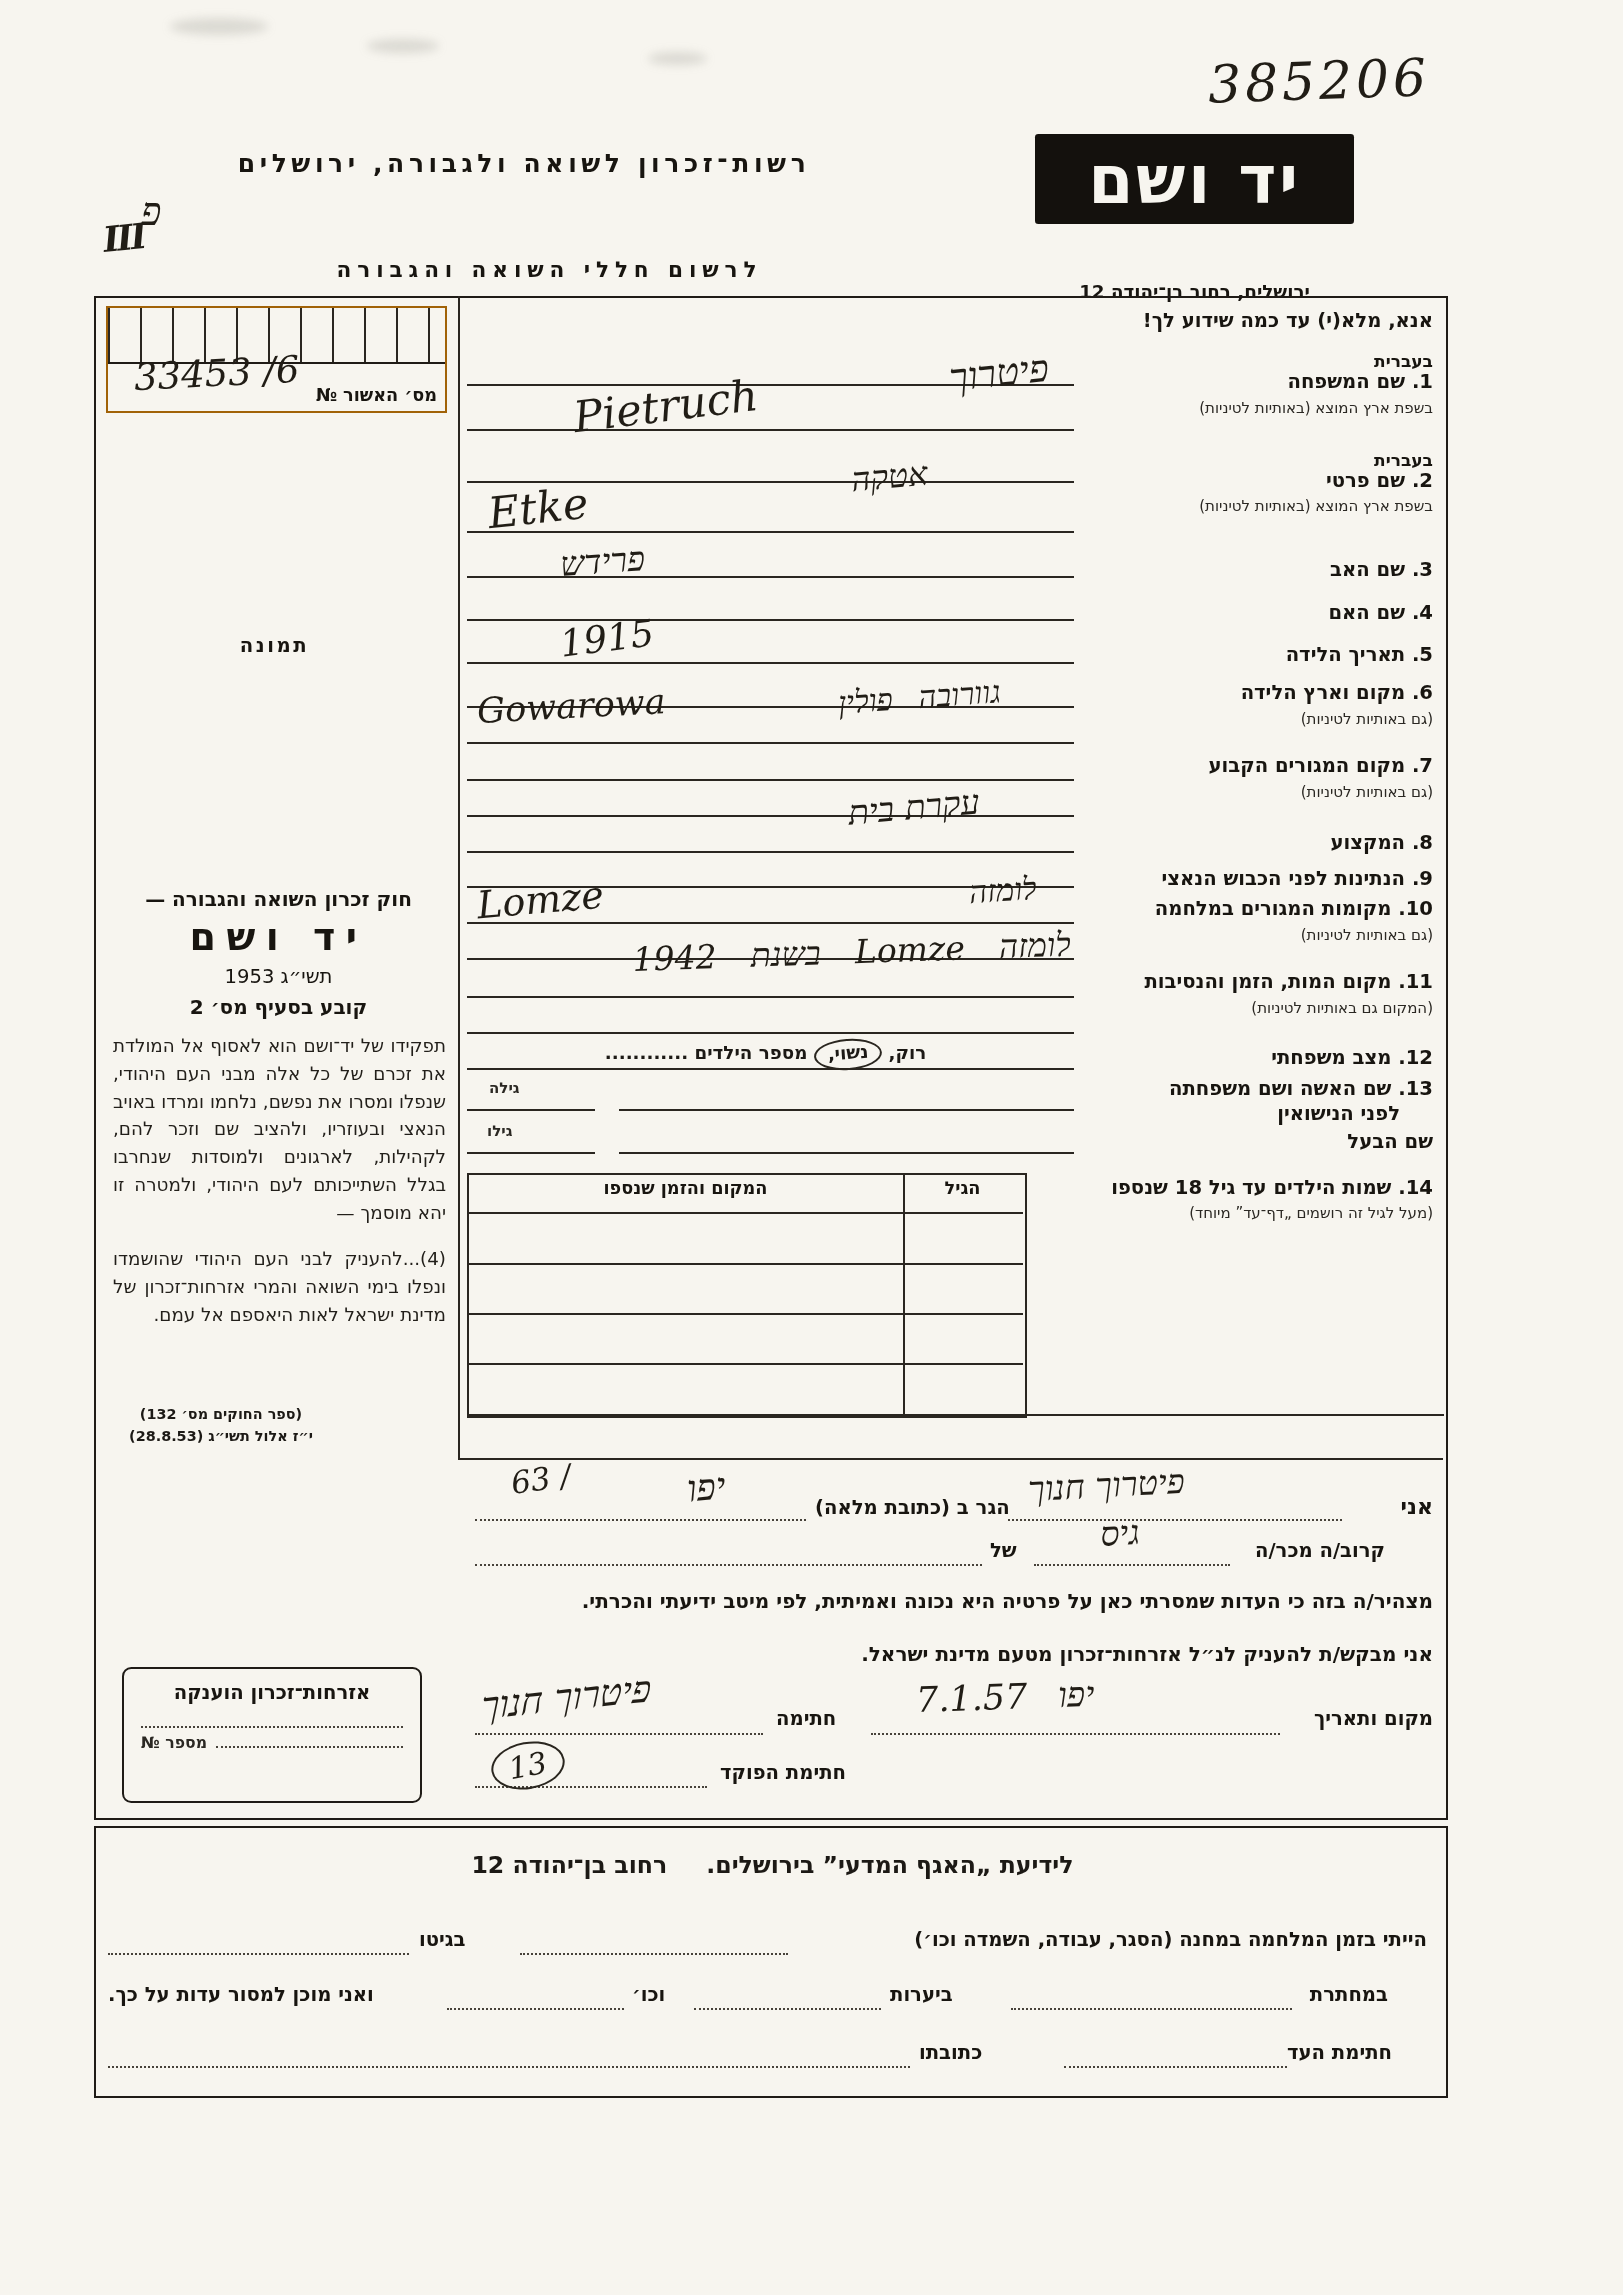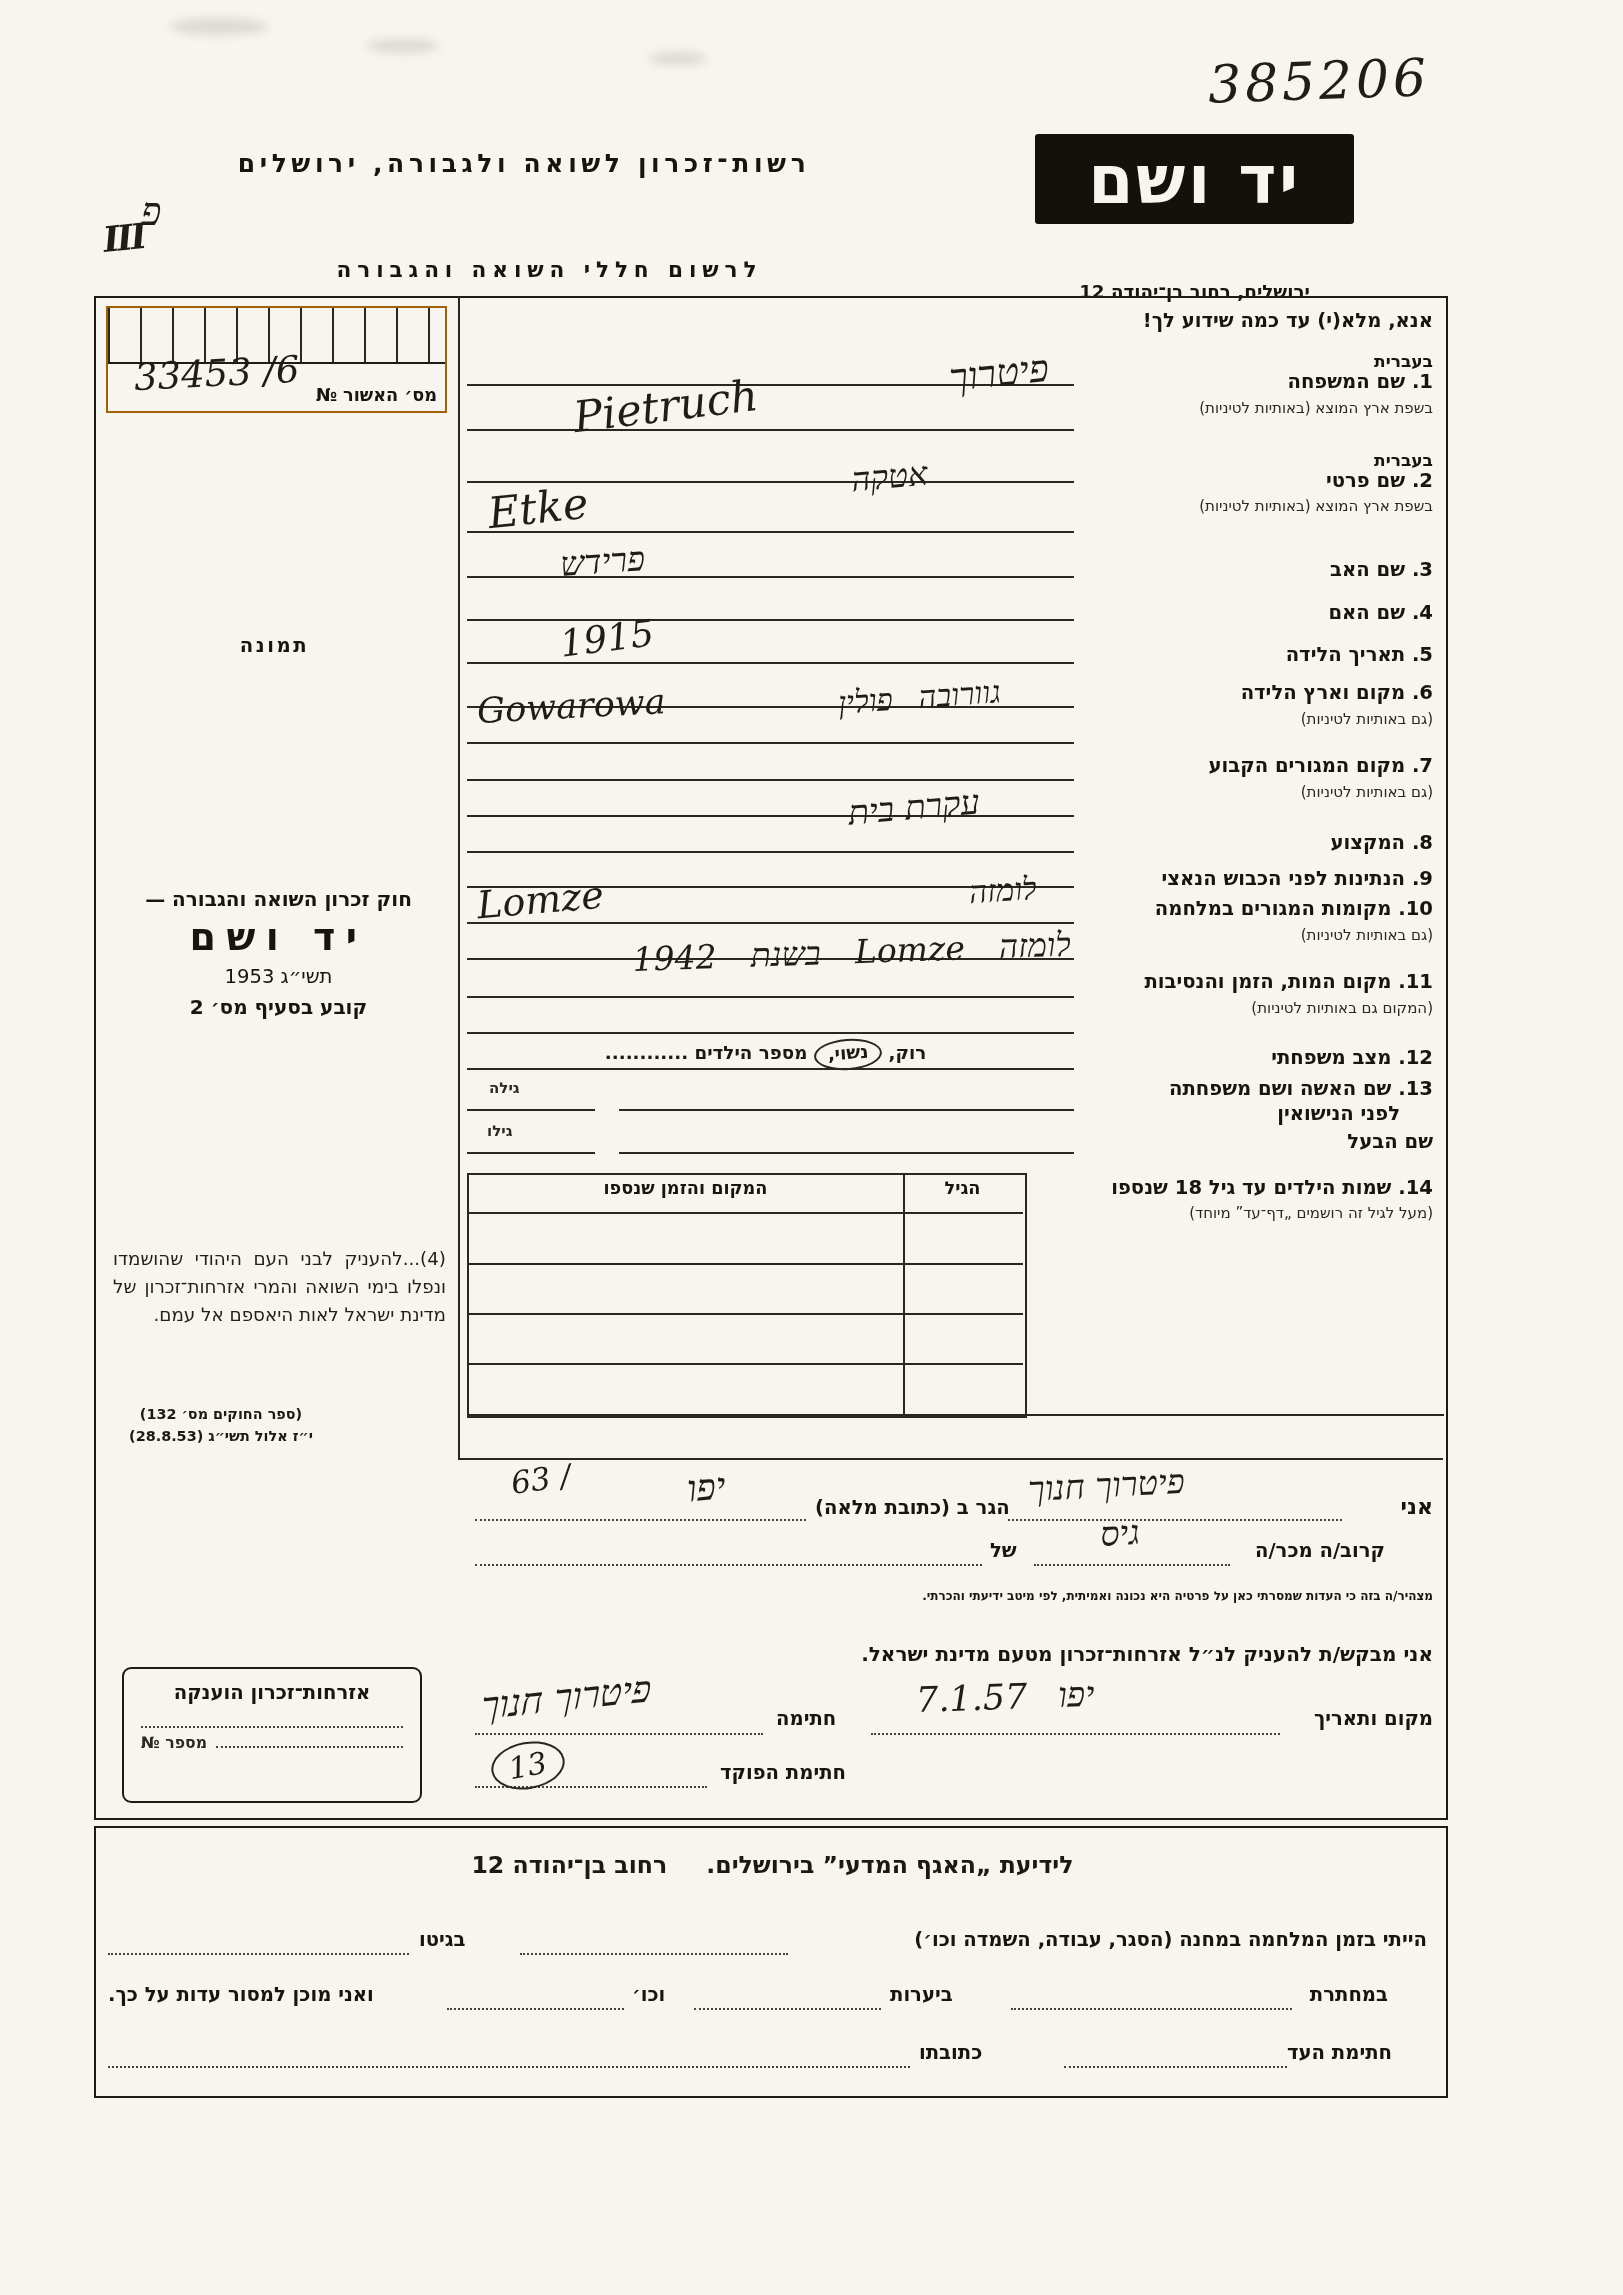--- a/index.html
+++ b/index.html
@@ -138,20 +138,21 @@
   <div class="abs fline" style="left:467px;top:1313px;width:556px;"></div>
   <div class="abs fline" style="left:467px;top:1363px;width:556px;"></div>
 
   <div class="abs fline" style="left:467px;top:1414px;width:977px;"></div>
   <div class="abs fline" style="left:458px;top:1458px;width:985px;"></div>
 
   <div class="abs lbl center" style="left:111px;top:887px;width:335px;font-size:20px;">חוק זכרון השואה והגבורה —</div>
   <div class="abs lbl center" style="left:111px;top:915px;width:335px;font-size:38px;font-weight:900;letter-spacing:10.5px;">יד ושם</div>
   <div class="abs lbl center" style="left:111px;top:965px;width:335px;font-size:19.6px;font-weight:400;">תשי״ג 1953</div>
   <div class="abs lbl center" style="left:111px;top:995px;width:335px;font-size:20px;">קובע בסעיף מס׳ 2</div>
+  <div class="abs rtl" style="left:113px;top:1032px;width:333px;font-size:18.3px;line-height:1.52;text-align:justify;color:#221f1a;">תפקידו של יד־ושם הוא לאסוף אל המולדת את זכרם של כל אלה מבני העם היהודי, שנפלו ומסרו את נפשם, נלחמו ומרדו באויב הנאצי ובעוזריו, ולהציב שם וזכר להם, לקהילות, לארגונים ולמוסדות שנחרבו בגלל השתייכותם לעם היהודי, ולמטרה זו יהא מוסמך —</div>
   <div class="abs rtl" style="left:113px;top:1245px;width:333px;font-size:18.3px;line-height:1.52;text-align:justify;color:#221f1a;">(4)...להעניק לבני העם היהודי שהושמדו ונפלו בימי השואה והמרי אזרחות־זכרון של מדינת ישראל לאות היאספם אל עמם.</div>
   <div class="abs rtl center" style="left:113px;top:1406px;width:216px;font-size:14.4px;font-weight:700;">(ספר החוקים מס׳ 132)</div>
   <div class="abs rtl center" style="left:113px;top:1428px;width:216px;font-size:14.4px;font-weight:700;">י״ז אלול תשי״ג (28.8.53)</div>
 
   <div class="abs" style="left:122px;top:1667px;width:296px;height:132px;border:2.6px solid #1f1b16;border-radius:9.2px;">
     <div class="lbl center" style="margin-top:11.8px;font-size:19.6px;">אזרחות־זכרון הוענקה</div>
     <div class="dots" style="margin:22px 17px 0 17px;"></div>
     <div style="display:flex;align-items:flex-end;margin:5.2px 17px 0 17px;gap:9.2px;">
       <span class="sub" style="font-weight:700;font-size:15.7px;">מספר №</span>
       <span class="dots" style="flex:1;margin-bottom:3.9px;display:block;"></span>
@@ -165,21 +166,21 @@
   <div class="abs dots" style="left:475px;top:1519px;width:331px;"></div>
   <div class="abs hw rtl" style="left:687px;top:1466px;font-size:37px;transform:rotate(-5deg);">יפו</div>
   <div class="abs hw" style="left:511px;top:1461px;font-size:31px;transform:rotate(-8deg);">63 /</div>
 
   <div class="abs lbl" style="right:238px;top:1539px;">קרוב/ה מכר/ה</div>
   <div class="abs dots" style="left:1034px;top:1564px;width:196px;"></div>
   <div class="abs hw rtl" style="left:1100px;top:1513px;font-size:34px;transform:rotate(-4deg);">גיס</div>
   <div class="abs lbl" style="left:990px;top:1539px;">של</div>
   <div class="abs dots" style="left:475px;top:1564px;width:507px;"></div>
 
-  <div class="abs lbl" style="right:190px;top:1589px;font-size:12px;">מצהיר/ה בזה כי העדות שמסרתי כאן על פרטיה היא נכונה ואמיתית, לפי מיטב ידיעתי והכרתי.</div>
+  <div class="abs lbl" style="right:190px;top:1589px;font-size:20px;">מצהיר/ה בזה כי העדות שמסרתי כאן על פרטיה היא נכונה ואמיתית, לפי מיטב ידיעתי והכרתי.</div>
   <div class="abs lbl" style="right:190px;top:1642px;font-size:20px;">אני מבקש/ת להעניק לנ״ל אזרחות־זכרון מטעם מדינת ישראל.</div>
 
   <div class="abs lbl" style="right:190px;top:1707px;">מקום ותאריך</div>
   <div class="abs dots" style="left:871px;top:1733px;width:409px;"></div>
   <div class="abs hw rtl" style="left:916px;top:1677px;font-size:35px;transform:rotate(-2deg);word-spacing:19.6px;">יפו  7.1.57</div>
   <div class="abs lbl" style="left:776px;top:1707px;">חתימה</div>
   <div class="abs dots" style="left:475px;top:1733px;width:288px;"></div>
   <div class="abs hw rtl" style="left:481px;top:1676px;font-size:37px;transform:rotate(-6deg) skewX(-8deg);">פיטרוך חנוך</div>
 
   <div class="abs lbl" style="left:720px;top:1761px;">חתימת הפוקד</div>

